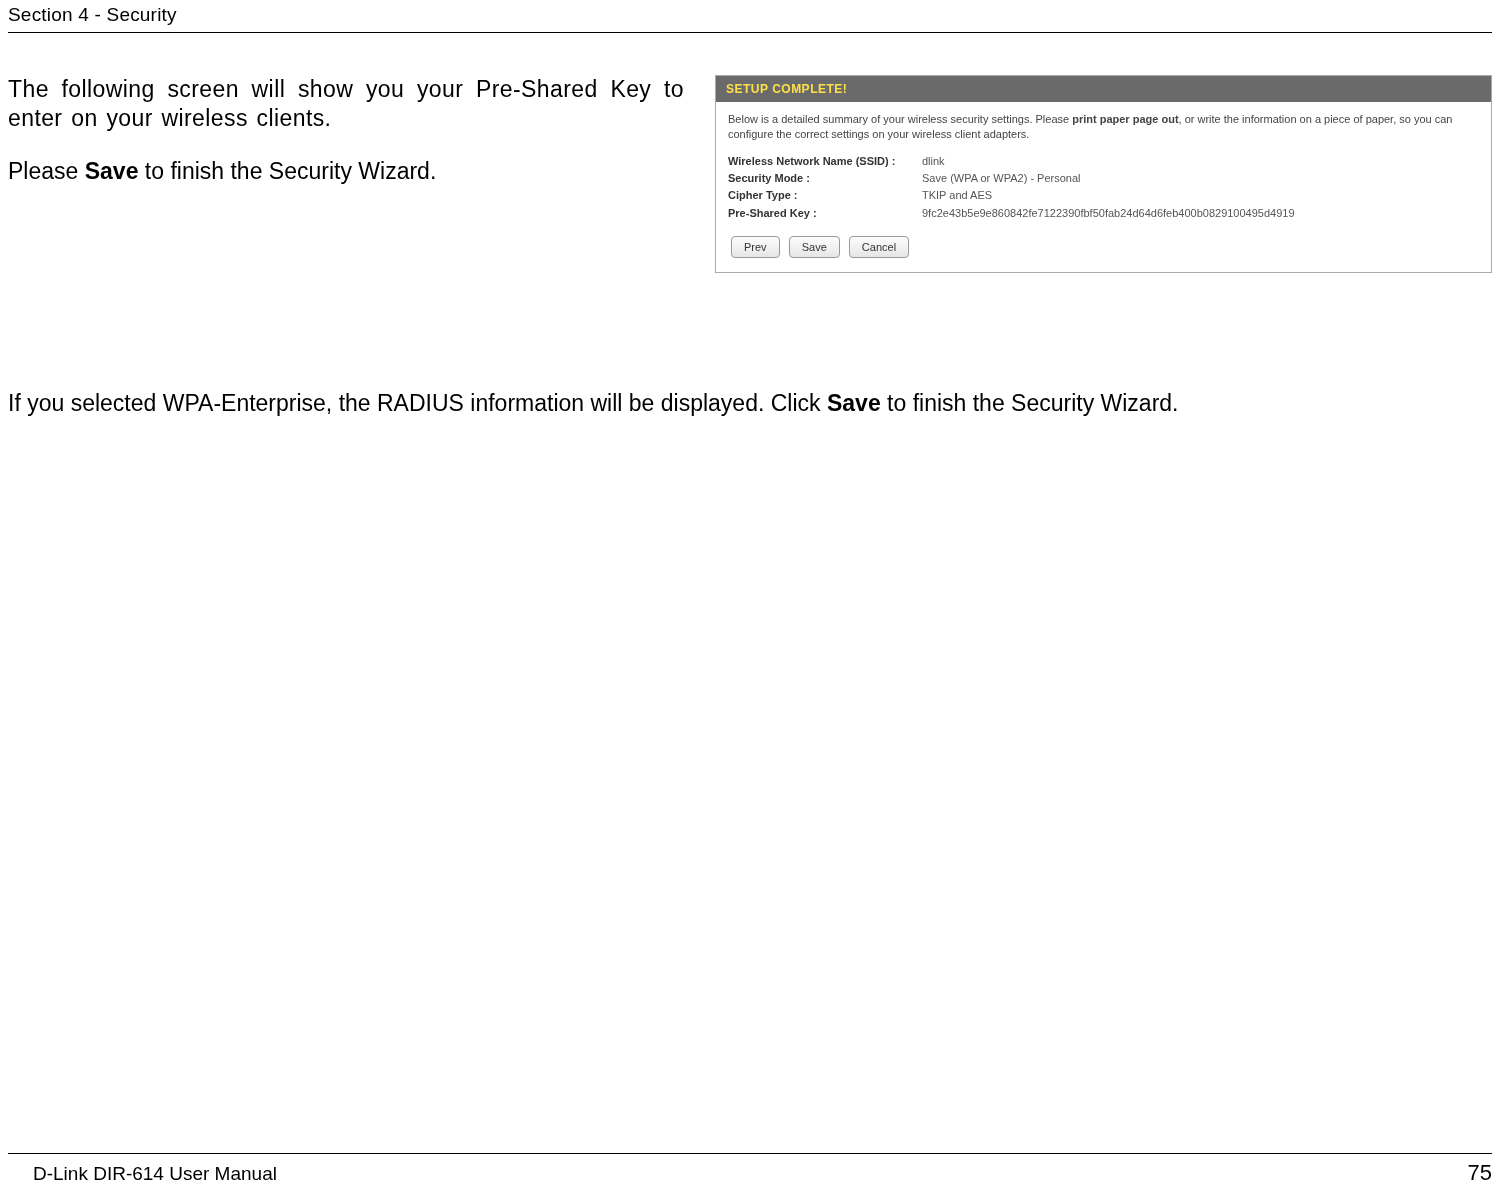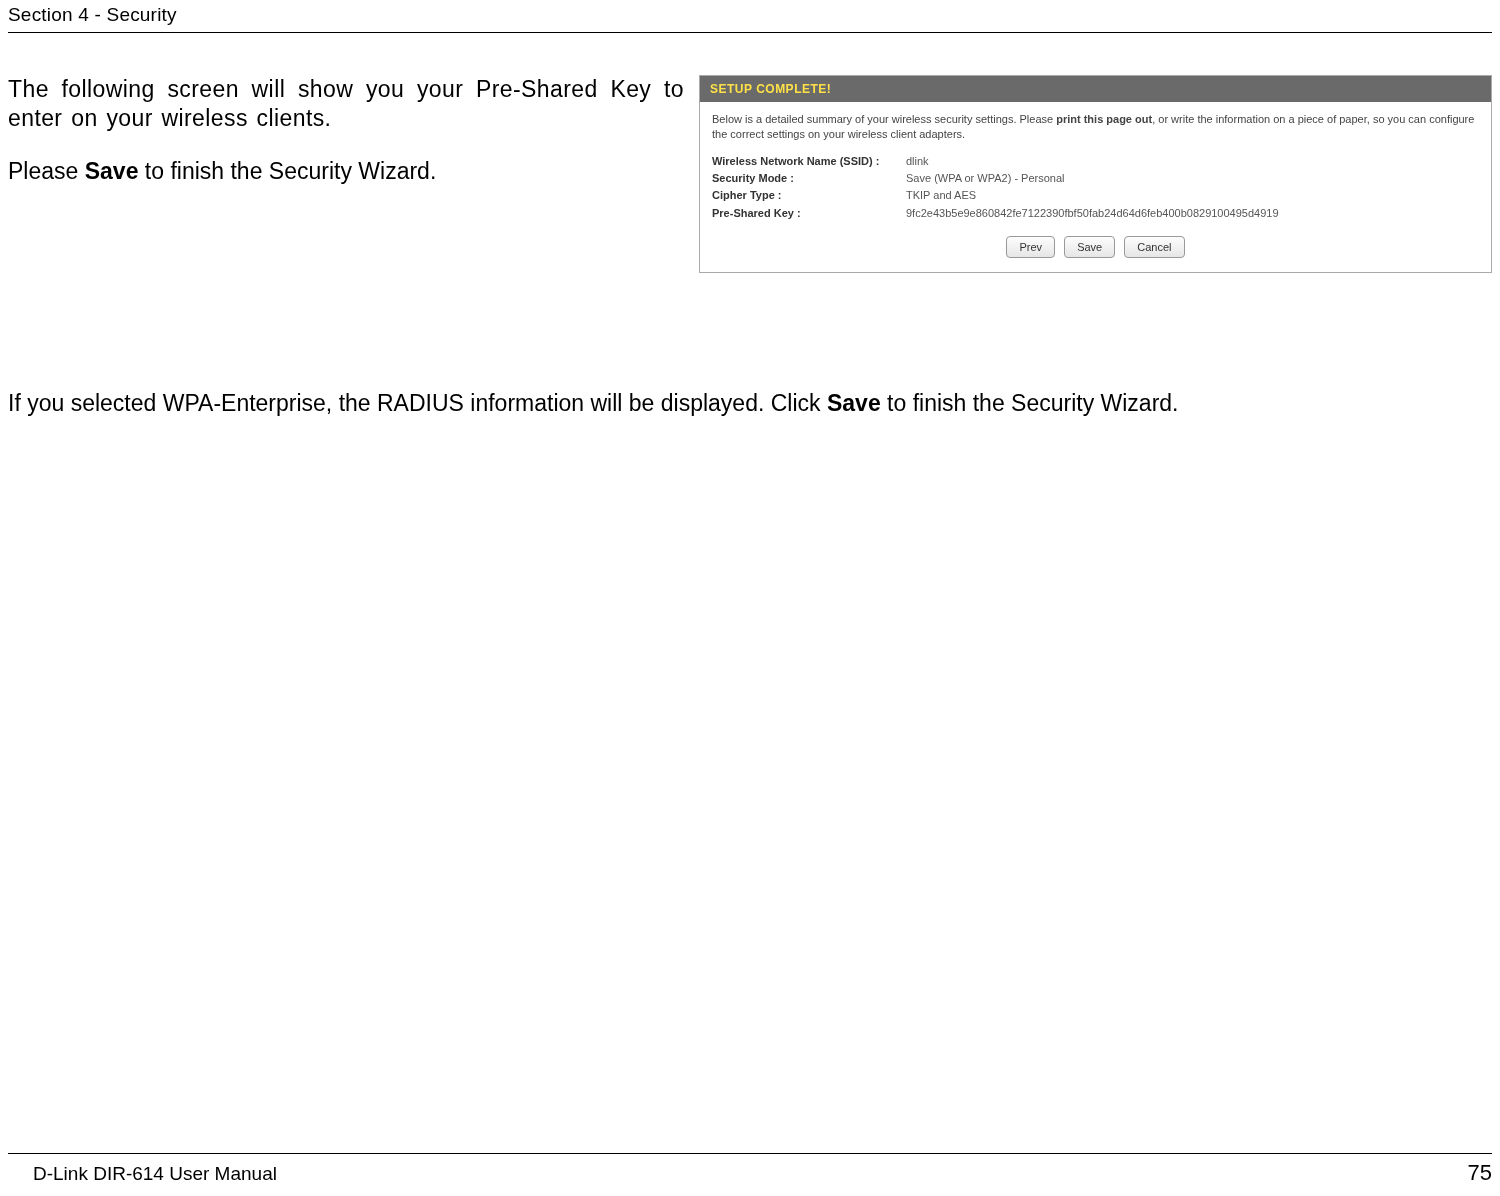--- a/index.html
+++ b/index.html
@@ -2,21 +2,21 @@
 <html><head>
 <meta charset="utf-8">
 <style>
   * { box-sizing: border-box; margin: 0; padding: 0; }
   html, body { width: 1500px; height: 1196px; background: #fff; font-family: "Segoe UI", "Myriad Pro", Arial, sans-serif; color: #000; }
   .page { width: 1500px; height: 1196px; position: relative; padding: 0 8px; }
 
   .hdr { border-bottom: 1.5px solid #000; padding: 4px 0 6px 0; margin-bottom: 42px; }
   .hdr-text { font-size: 19px; font-weight: 400; letter-spacing: 0.2px; }
 
-  .content-row { display: flex; align-items: flex-start; gap: 15px; }
+  .content-row { display: flex; align-items: flex-start; gap: 31px; }
   .left-col { flex: 0 0 676px; font-size: 23px; line-height: 1.25; }
   .left-col p { margin-bottom: 24px; text-align: justify; text-justify: inter-word; }
   .left-col .p1 { letter-spacing: 0.4px; word-spacing: 2px; }
   .bold { font-weight: 700; }
 
   .panel {
     flex: 1;
     border: 1px solid #aaa;
     background: #fff;
     font-family: Arial, sans-serif;
@@ -33,21 +33,21 @@
     letter-spacing: 0.5px;
   }
   .panel-body { padding: 10px 12px 14px 12px; }
   .panel-desc { font-size: 11px; color: #444; line-height: 1.35; margin-bottom: 12px; }
   .panel-desc .b { font-weight: 700; }
 
   .kv { display: flex; margin-bottom: 3px; font-size: 11px; }
   .kv .k { width: 190px; text-align: left; font-weight: 700; color: #333; padding-right: 8px; line-height: 1.3; }
   .kv .v { color: #555; padding-left: 4px; line-height: 1.3; word-break: break-all; }
 
-  .btn-row { text-align: center; margin-top: 16px; }
+  .btn-row { margin-top: 16px; }
   .btn {
     display: inline-block;
     border: 1px solid #999;
     border-radius: 4px;
     background: linear-gradient(#fdfdfd, #e6e6e6);
     color: #333;
     font-size: 11px;
     padding: 4px 12px;
     margin: 0 3px;
     font-family: Arial, sans-serif;
@@ -82,21 +82,21 @@
       <p class="p1">The following screen will show you your Pre-Shared Key to enter on your wireless clients.</p>
       <p>
         <span>Please </span><span class="bold">Save</span><span> to finish the Security Wizard.</span>
       </p>
     </div>
 
     <div class="panel">
       <div class="panel-hdr">SETUP COMPLETE!</div>
       <div class="panel-body">
         <div class="panel-desc">
-          <span>Below is a detailed summary of your wireless security settings. Please </span><span class="b">print this page out</span><span>, or write the information on a piece of paper, so you can configure the correct settings on your wireless client adapters.</span>
+          <span>Below is a detailed summary of your wireless security settings. Please </span><span class="b">print paper page out</span><span>, or write the information on a piece of paper, so you can configure the correct settings on your wireless client adapters.</span>
         </div>
 
         <div class="kv">
           <div class="k">Wireless Network Name (SSID) :</div>
           <div class="v">dlink</div>
         </div>
         <div class="kv">
           <div class="k">Security Mode :</div>
           <div class="v">Save (WPA or WPA2) - Personal</div>
         </div>

